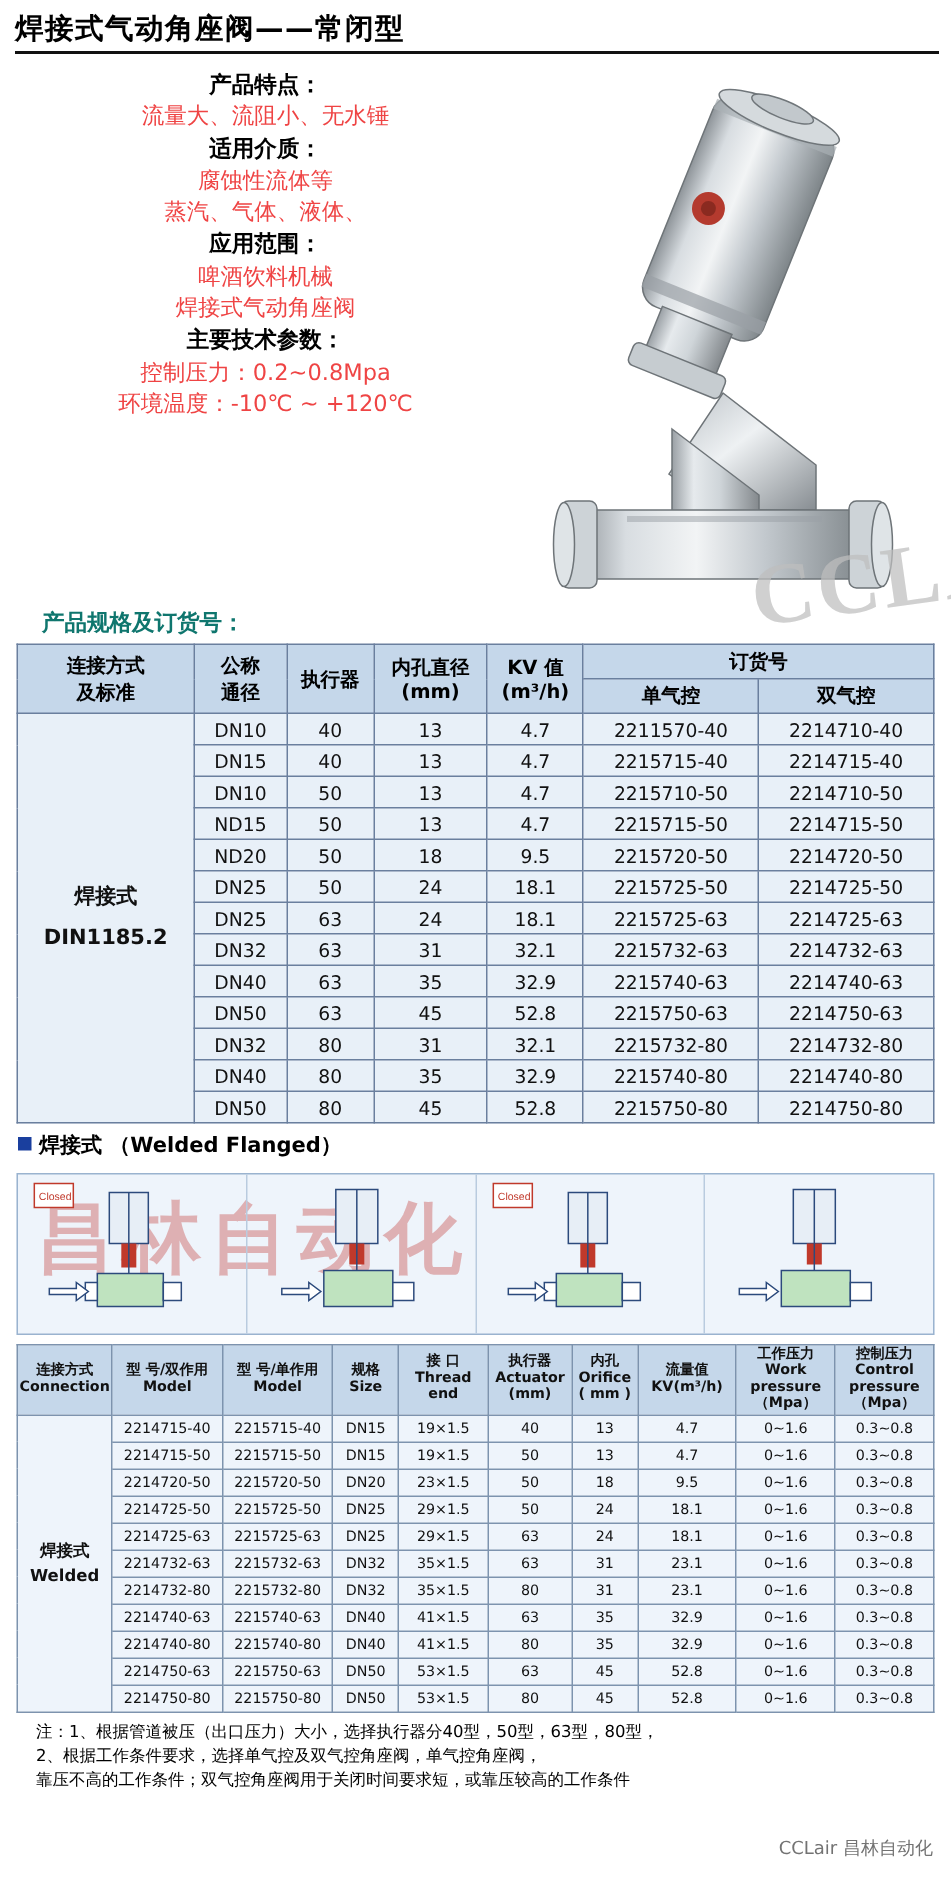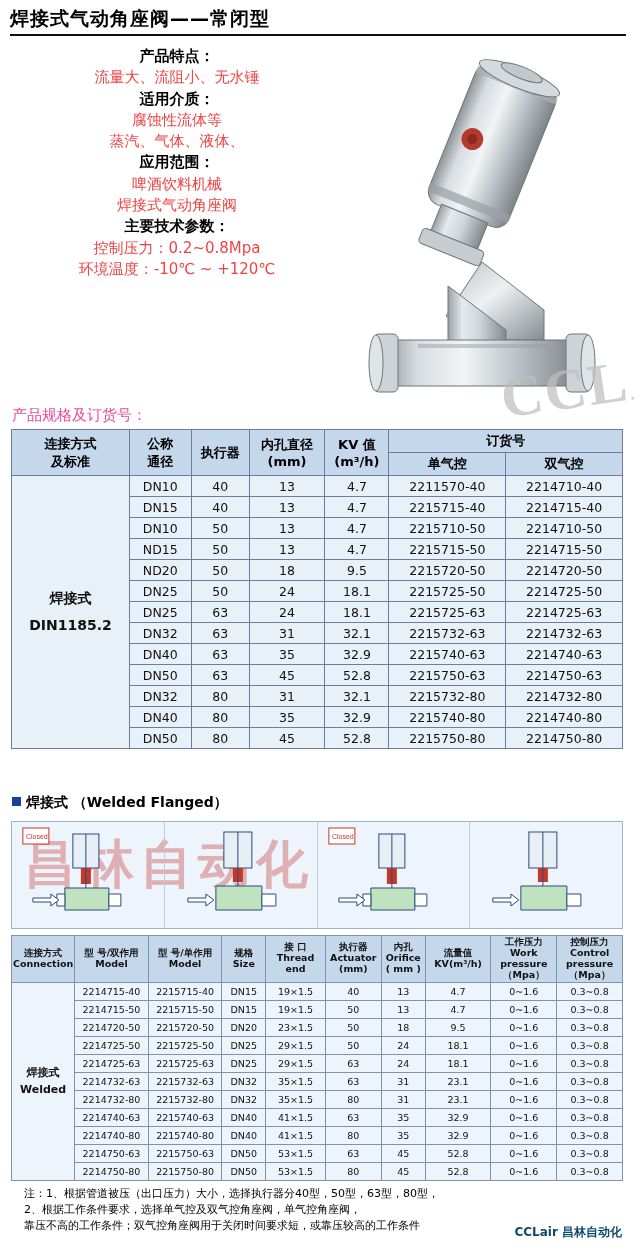--- a/index.html
+++ b/index.html
@@ -51,24 +51,24 @@
     font-family:"Liberation Serif",serif;
     font-size:58px; font-weight:bold;
     color:rgba(190,190,190,.72);
     letter-spacing:2px;
     transform:rotate(-8deg);
     pointer-events:none;
   }
 
   
   .sec-label {
-    font-size:15px; font-weight:normal; padding:4px 0 4px 12px; color:#ec4899;
+    font-size:15px; font-weight:bold; padding:4px 0 4px 12px; color:#0f766e;margin-left:16px;
   }
   .sec-label2 {
-    font-size:14px; font-weight:bold; padding:6px 0 5px 12px; color:#000;margin-top:39px;
+    font-size:14px; font-weight:bold; padding:6px 0 5px 12px; color:#000;
   }
   .sq { display:inline-block; width:9px; height:9px; background:#1a3f9e; margin-right:5px; position:relative; top:-1px;}
 
   
   table.t1 {
     border-collapse:collapse;
     width:612px;
     margin:0 0 0 11px;
     font-size:12.5px;
   }
@@ -138,21 +138,21 @@
   
   .notes {
     margin:5px 0 0 24px;
     font-size:11px;
     line-height:1.45;
     width:470px;
     color:#000;
   }
   .footer-brand {
     position:absolute; right:12px; bottom:12px;
-    font-size:12px; font-weight:bold; color:#0c4a6e;
+    font-size:12px; font-weight:normal; color:#737373;
   }
 </style>
 </head>
 <body>
 
 <div class="page">
 
   <div class="title">焊接式气动角座阀——常闭型</div>
   <div class="title-rule"></div>
 

